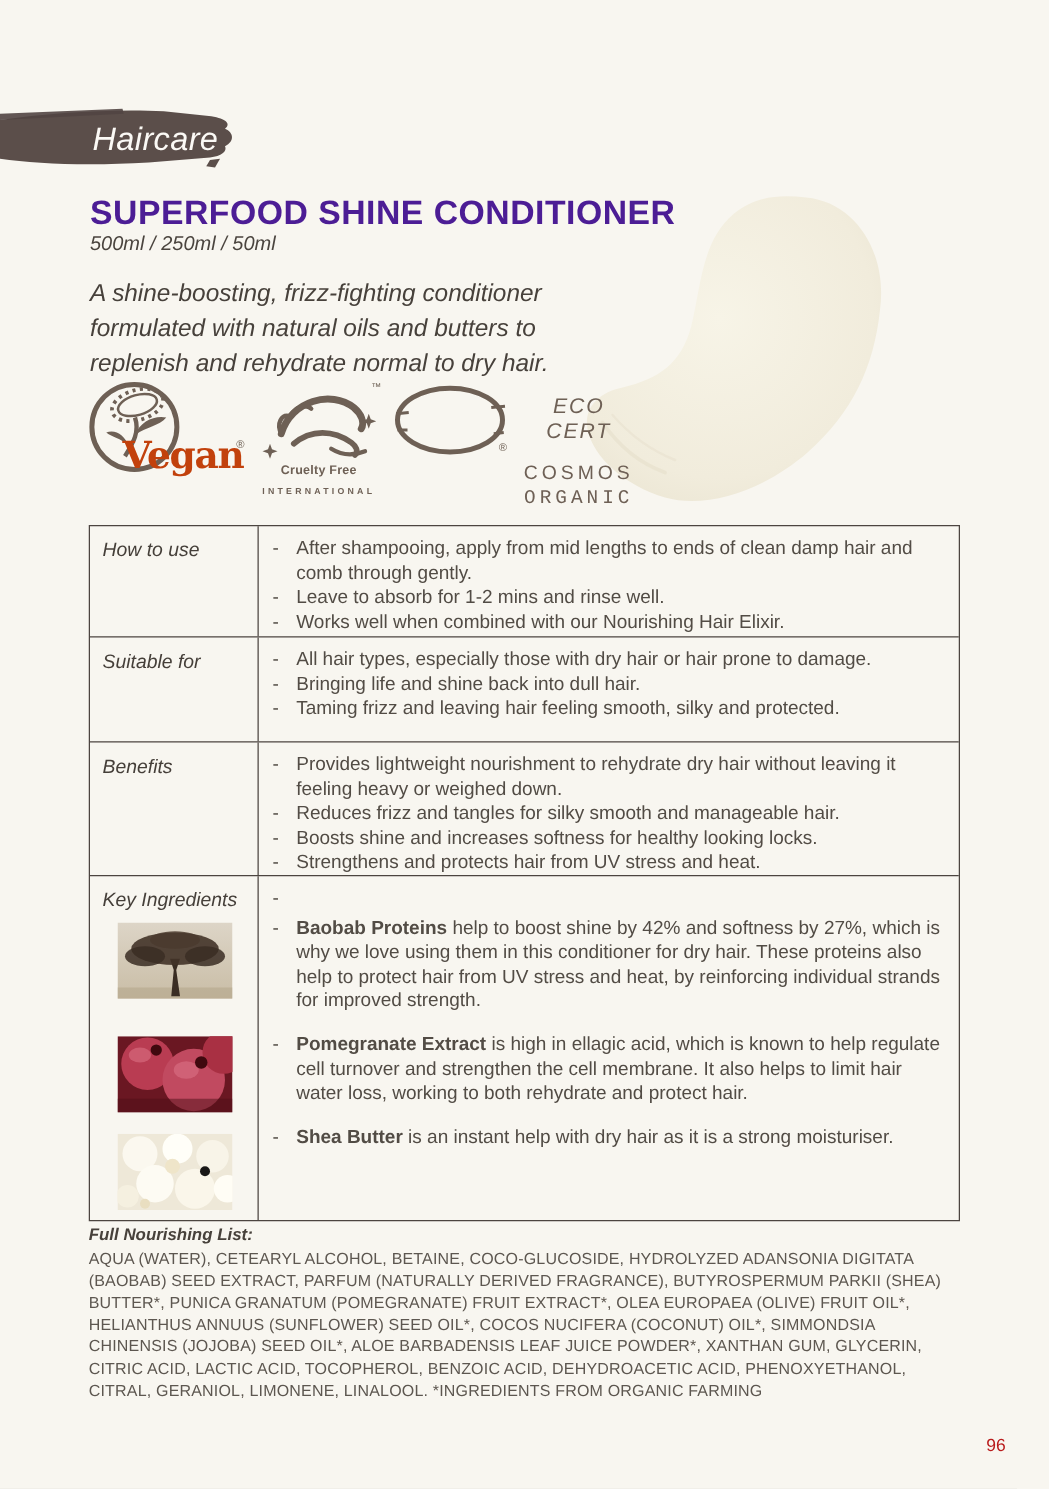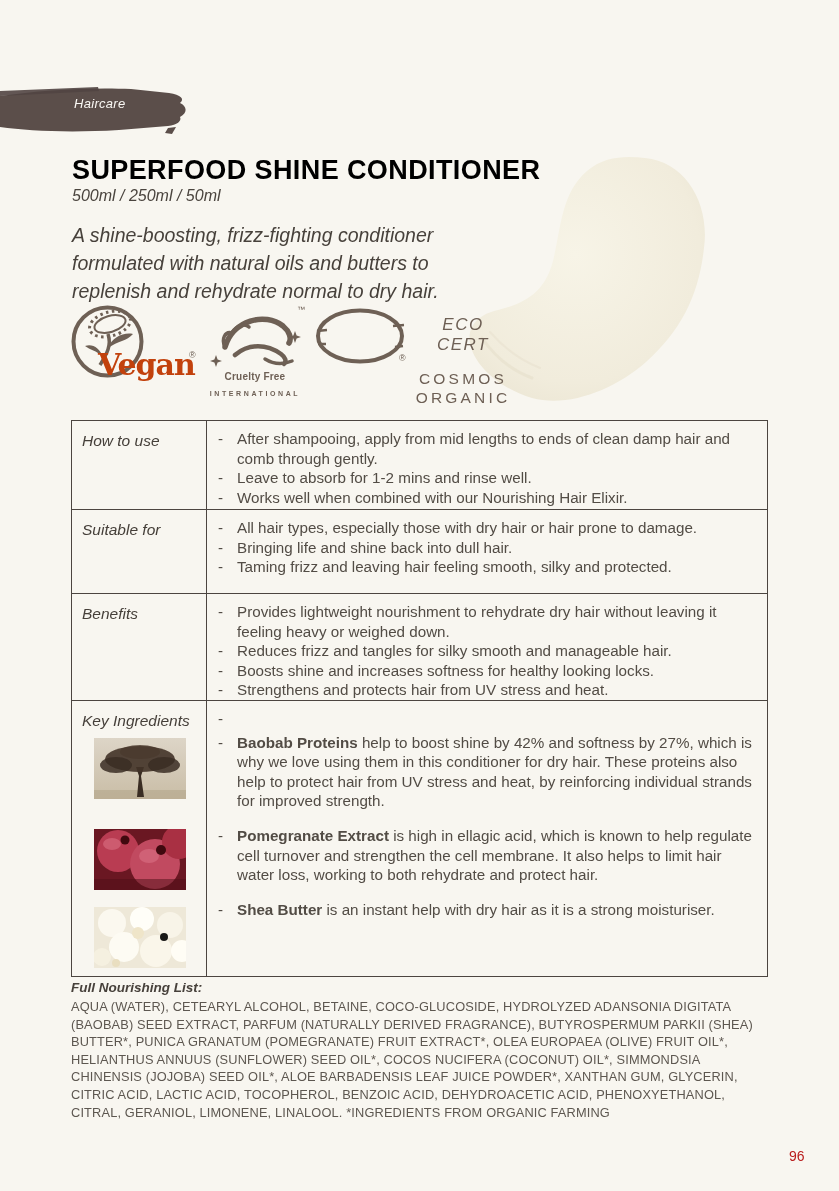--- a/index.html
+++ b/index.html
@@ -7,26 +7,26 @@
   .page {
     position:relative; width:839px; height:1191px;
     background:#f8f6f0; overflow:hidden;
     font-family:"Liberation Sans", sans-serif;
     color:#514b44;
   }
   
   .tag-brush { position:absolute; left:0; top:84px; width:192px; height:52px; }
   .tag-label {
     position:absolute; left:74px; top:96px;
-    font-style:italic; font-size:13px; color:#fbf9f5; letter-spacing:0.3px;
+    font-style:italic; font-size:26px; color:#fbf9f5; letter-spacing:0.3px;
   }
   
   .title {
     position:absolute; left:72px; top:155px;
-    font-size:27px; font-weight:bold; color:#000000;
+    font-size:27px; font-weight:bold; color:#4c1d95;
     letter-spacing:0.4px; white-space:nowrap;
   }
   .sizes {
     position:absolute; left:72px; top:187px;
     font-style:italic; font-size:16px; color:#4a443e;
   }
   .description {
     position:absolute; left:72px; top:221px; width:374px;
     font-style:italic; font-size:19.5px; line-height:28px; color:#47413b;
   }
@@ -55,21 +55,21 @@
   .eco-word {
     position:absolute; width:100%; text-align:center;
     font-style:italic; font-weight:normal; font-size:17px; letter-spacing:1.5px;
   }
   .eco-top { top:9px; } .eco-bottom { top:29px; }
   .eco-reg { position:absolute; left:86px; top:47px; font-size:9px; }
   .eco-line {
     position:absolute; width:100%; text-align:center;
     font-size:15.5px; letter-spacing:3.2px; color:#6e6055;
   }
-  .eco-l1 { top:64px; } .eco-l2 { top:83px; }
+  .eco-l1 { top:64px; } .eco-l2 { top:83px;font-family:Liberation Mono, monospace; }
   
   .info-table {
     position:absolute; left:71px; top:420px; width:697px;
     border:1px solid #4c4540; background:transparent;
   }
   .trow { display:flex; border-top:1px solid #4c4540; }
   .trow:first-child { border-top:none; }
   .tlabel {
     flex:0 0 134px; position:relative;
     padding:11px 6px 0 10px;

